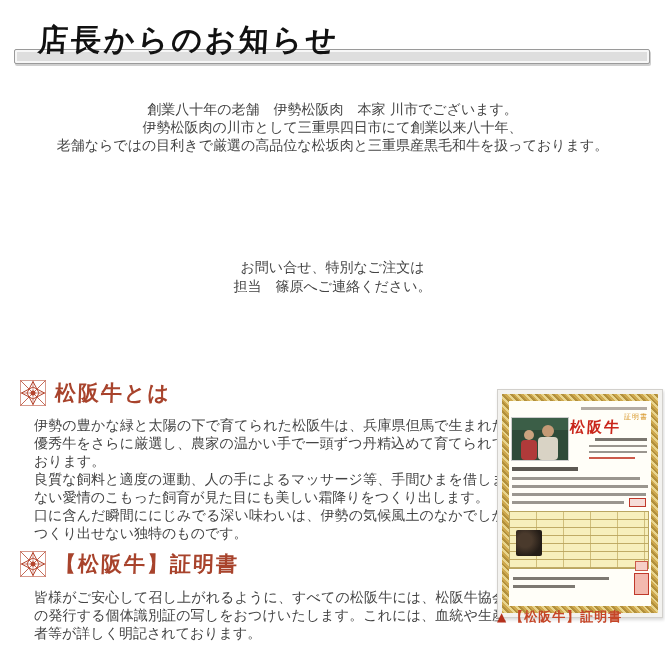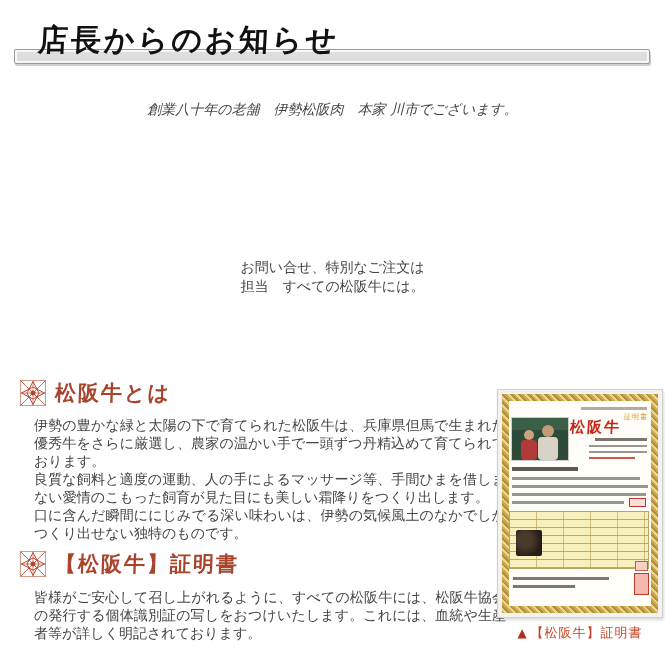--- a/index.html
+++ b/index.html
@@ -13,21 +13,21 @@
     font-size:30px;font-weight:bold;color:#111;letter-spacing:3px;
     transform:skewX(-3deg);white-space:nowrap;
   }
   .hdr-bar{
     position:absolute;left:14px;top:49px;width:634px;height:13px;z-index:1;
     background:#dedede;border:1px solid #9a9a9a;border-radius:2px;
     box-shadow:inset 0 0 0 2px #f7f7f7, 1px 2px 0 #cfcfcf;
   }
   
   .intro{position:absolute;left:0;top:100px;width:665px;text-align:center;font-size:14px;line-height:18px;}
-  .intro-line{min-height:18px;font-style:italic;}
+  .intro-line{min-height:18px;}
   .contact{position:absolute;left:0;top:258px;width:665px;text-align:center;font-size:14px;line-height:19px;}
   .contact-line{min-height:19px;}
   
   .sec-head{position:absolute;left:19px;display:flex;align-items:center;gap:8px;}
   .sec-head-1{top:379px;}
   .sec-head-2{top:550px;}
   .sec-icon{width:28px;height:28px;flex:0 0 auto;}
   .sec-title{font-size:21px;font-weight:bold;color:#a8432c;letter-spacing:2px;transform:skewX(-2deg);white-space:nowrap;}
   .para{position:absolute;left:34px;width:472px;font-size:14px;line-height:18px;color:#444;white-space:pre-line;text-align:justify;}
   .para-1{top:416px;}
@@ -69,39 +69,41 @@
       #f7efbc;
     border:1px solid #b9a561;
   }
   .cert-cow{position:absolute;left:6px;top:18px;width:26px;height:26px;
     background:radial-gradient(circle at 35% 40%,#4a3a2c 0 30%,#241d17 70%);border-radius:2px;}
   .c-b1{left:4px;top:176px;width:96px;height:3px;background:#7d7972;}
   .c-b2{left:4px;top:184px;width:62px;height:3px;background:#7d7972;}
   .cert-stamp{position:absolute;right:2px;top:172px;width:13px;height:20px;background:#f3b9af;border:1px solid #c0392b;}
   .cert-stamp2{position:absolute;right:3px;top:160px;width:11px;height:8px;background:#f6cfc7;border:1px solid #cc5a4a;}
   .cert-caption{
-    position:absolute;left:497px;top:624px;width:166px;text-align:center;white-space:nowrap;
-    font-size:13px;font-weight:normal;color:#c54527;letter-spacing:1px;
+    position:absolute;left:497px;top:608px;width:166px;text-align:left;white-space:nowrap;
+    font-size:13px;font-weight:bold;color:#c54527;letter-spacing:1px;
   }
   .cert-caption .tri{color:#b5301c;font-size:12px;margin-right:3px;}
 </style>
 </head>
 <body>
 
 <div class="hdr-title">店長からのお知らせ</div>
 <div class="hdr-bar"></div>
 
 <div class="intro">
   <div class="intro-line">創業八十年の老舗　伊勢松阪肉　本家 川市でございます。</div>
+  <div class="intro-line">伊勢松阪肉の川市として三重県四日市にて創業以来八十年、</div>
+  <div class="intro-line">老舗ならではの目利きで厳選の高品位な松坂肉と三重県産黒毛和牛を扱っております。</div>
   <div class="intro-line"></div>
 </div>
 
 <div class="contact">
   <div class="contact-line">お問い合せ、特別なご注文は</div>
-  <div class="contact-line">担当　すべての松阪牛には。</div>
+  <div class="contact-line">担当　篠原へご連絡ください。</div>
 </div>
 
 <div class="sec-head sec-head-1">
   <svg class="sec-icon" viewBox="0 0 28 28">
     <g fill="none" stroke="#b5452e" stroke-width="1">
       <rect x="1.5" y="1.5" width="25" height="25" opacity="0.55"></rect>
       <path d="M1.5 1.5 L26.5 26.5 M26.5 1.5 L1.5 26.5" opacity="0.8"></path>
       <path d="M14 1.5 L14 26.5 M1.5 14 L26.5 14" opacity="0.6"></path>
       <path d="M14 2.5 L20 14 L14 25.5 L8 14 Z"></path>
       <path d="M2.5 14 L14 8 L25.5 14 L14 20 Z"></path>

